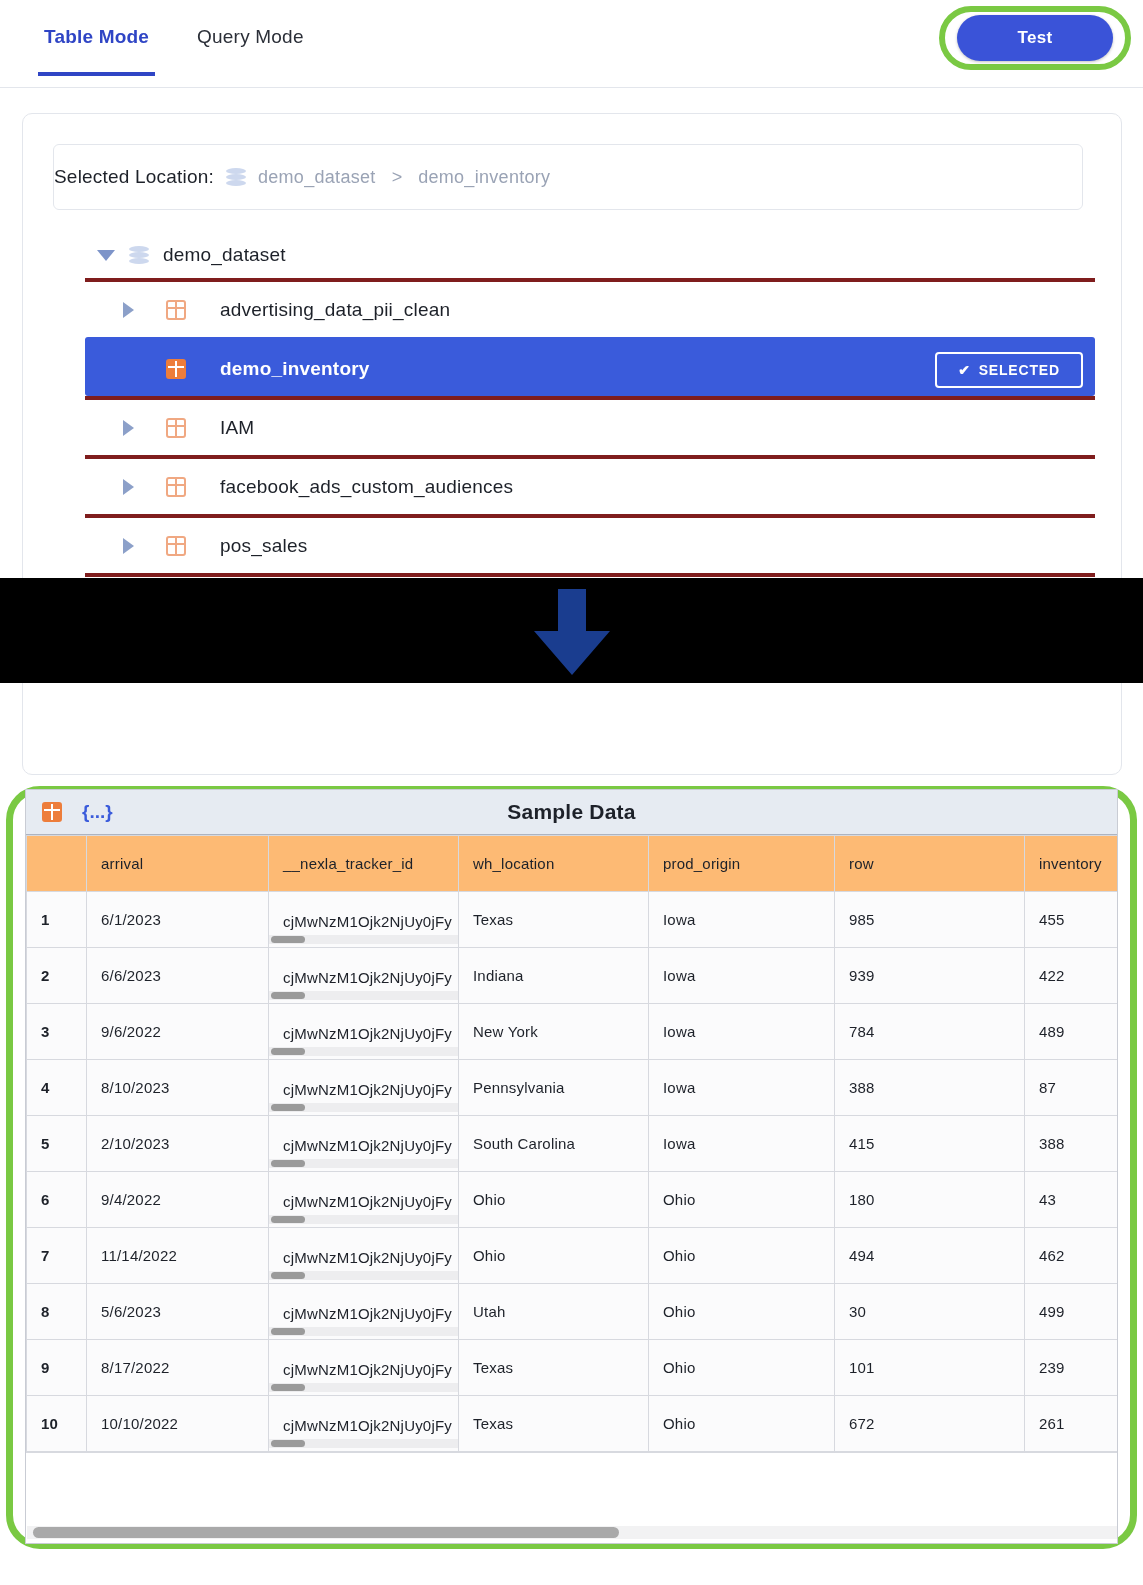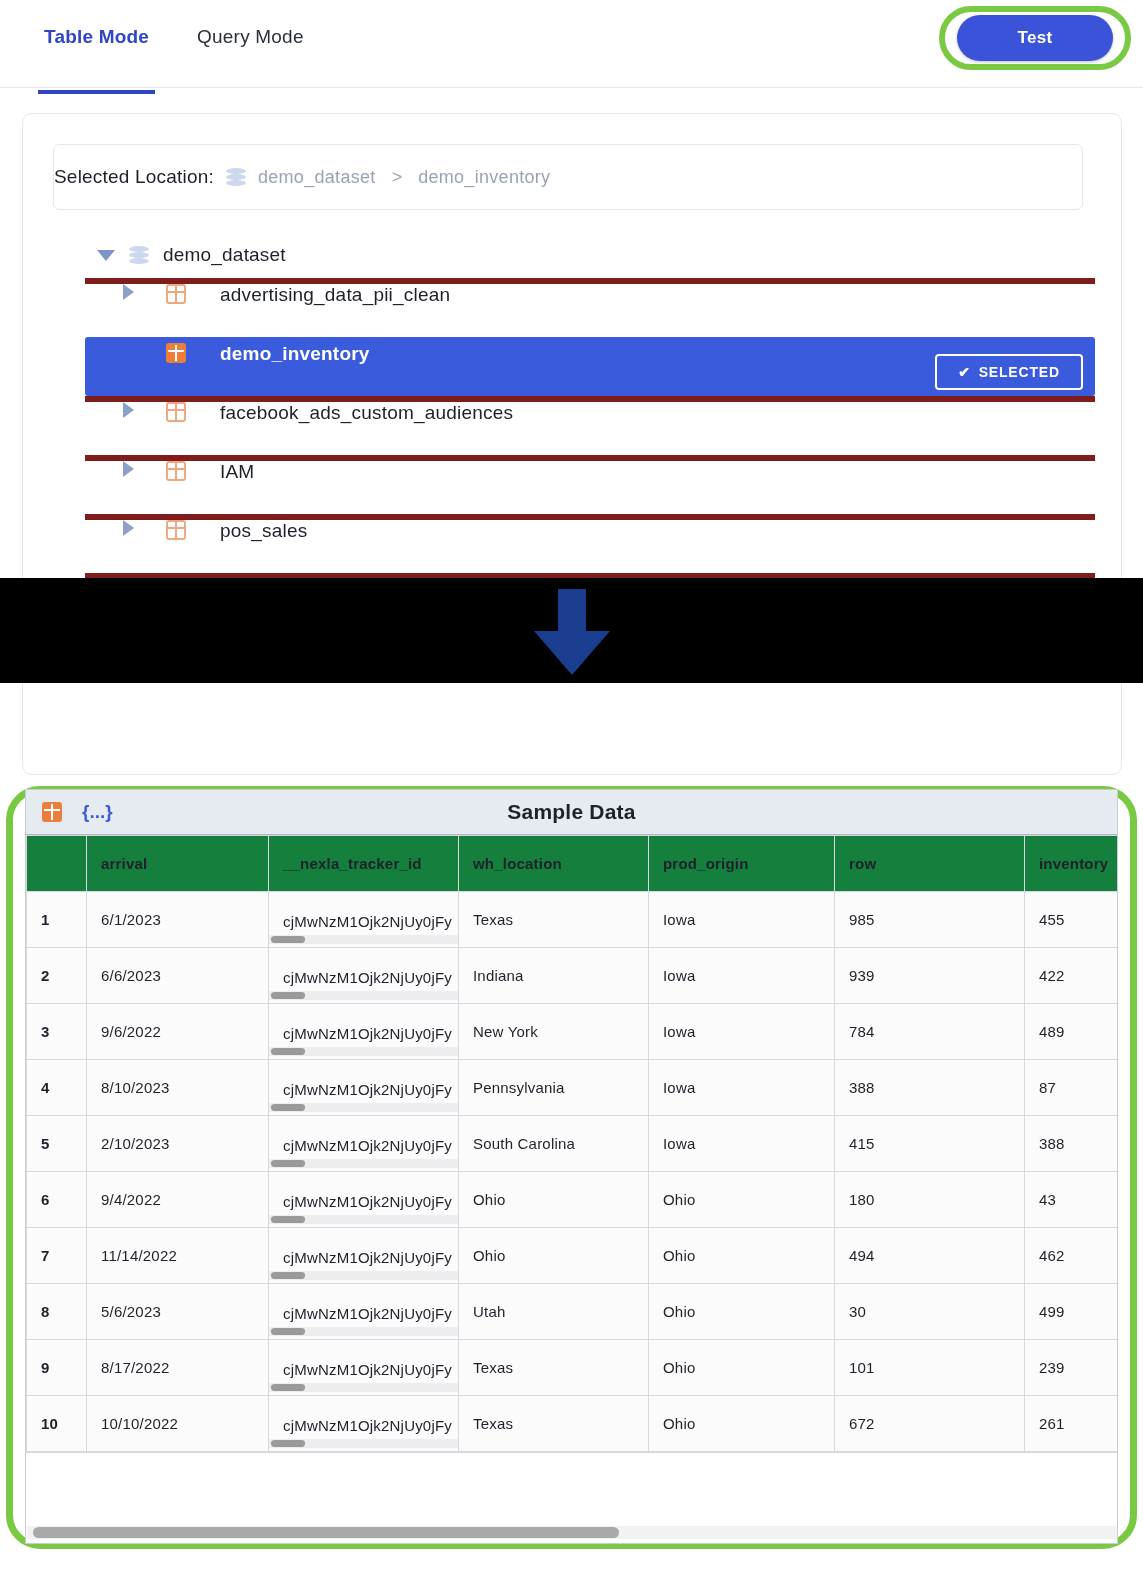--- a/index.html
+++ b/index.html
@@ -11,21 +11,21 @@
   }
   .page { position: relative; width: 1143px; height: 1585px; background:#fff; }
 
   
   .tabbar {
     position: absolute; left: 0; top: 0; width: 1143px; height: 88px;
     border-bottom: 1px solid #e3e6ec; background: #fff;
   }
   .tabs { position:absolute; left:38px; top:22px; display:flex; gap:36px; }
   .tab {
-    font-size: 19px; letter-spacing:.2px; color:#2b2f38; padding: 4px 6px 42px 6px;
+    font-size: 19px; letter-spacing:.2px; color:#2b2f38; padding: 4px 6px 24px 6px;
     cursor: pointer; white-space: nowrap;
   }
   .tab.active { color:#2f45c5; font-weight: 700; border-bottom: 4px solid #2f45c5; }
 
   
   .test-ring {
     position:absolute; right: 12px; top: 6px; width: 192px; height: 64px;
     border: 6px solid #7ac943; border-radius: 34px; background: transparent;
   }
   .test-btn {
@@ -73,22 +73,22 @@
 
   .tbl-ico {
     width:20px;height:20px;border:2px solid #f0a882;border-radius:3px;position:relative;background:#fff;
   }
   .tbl-ico::before{content:"";position:absolute;left:0;right:0;top:5px;height:2px;background:#f0a882;}
   .tbl-ico::after{content:"";position:absolute;top:0;bottom:0;left:7px;width:2px;background:#f0a882;}
   .tbl-ico.solid{ background:#ed7d3b; border-color:#ed7d3b; }
   .tbl-ico.solid::before{ background:#fff; } .tbl-ico.solid::after{ background:#fff; }
 
   .t-row {
-    display:flex; align-items:flex-start; height: 59px; gap: 0;
-    border-top: 6px solid #7f1d1d; padding-left: 38px; cursor:pointer;
+    display:flex; align-items:center; height: 59px; gap: 0;
+    border-top: 4px solid #7f1d1d; padding-left: 38px; cursor:pointer;
   }
   .t-row .caret-right { margin-right: 32px; }
   .t-row .tbl-ico { margin-right: 34px; }
   .t-name { font-size: 19px; color:#1d2129; letter-spacing:.2px; }
   .t-row.selected {
     background:#3a5bdb; border-top-color:#3a5bdb; border-radius:3px; color:#fff;
     padding-left: 38px; position:relative;
   }
   .t-row.selected .t-name { color:#fff; font-weight:600; }
   .t-row.selected .caret-right { visibility:hidden; }
@@ -123,21 +123,21 @@
   }
   .brace { font-size:19px; color:#3a5bdb; font-weight:700; position:relative; z-index:2; cursor:pointer; }
   .sd-ico-wrap { position:relative; z-index:2; display:flex; }
 
   table.grid { border-collapse: collapse; width: 1092px; table-layout: fixed; }
   table.grid th, table.grid td {
     border: 1px solid #d7d9df; font-size: 15px; color:#1d2129; letter-spacing:.2px;
     height: 56px; padding: 0 14px; text-align:left; vertical-align: middle;
     background:#fbfbfc; overflow:hidden; white-space: nowrap;
   }
-  table.grid th { font-weight: 700; background:#15803d; }
+  table.grid th { font-weight: 400; background:#fdba74; }
   col.c-idx { width: 60px; } col.c-arrival { width: 182px; } col.c-track { width: 190px; }
   col.c-wh { width: 190px; } col.c-prod { width: 186px; } col.c-row { width: 190px; } col.c-inv { width: 110px; }
   td.idx, th.idx { text-align:center; font-weight:700; font-size: 15px; padding:0; }
   td.track { position:relative; padding: 0 0 0 14px; }
   td.track .txt { display:block; padding-top: 4px; }
   .cellbar {
     position:absolute; left: 0; right: 0; bottom: 3px; height: 9px; background:#ededef;
   }
   .cellbar .thumb {
     position:absolute; left: 2px; top: 1px; width: 34px; height: 7px;
@@ -201,27 +201,27 @@
         <span class="t-name">demo_inventory</span>
         <span class="sel-badge">
           <span>✔</span>
           <span>SELECTED</span>
         </span>
       </div>
 
       <div class="t-row">
         <span class="caret-right"></span>
         <span class="tbl-ico"></span>
-        <span class="t-name">facebook_ads_custom_audiences</span>
+        <span class="t-name">IAM</span>
       </div>
 
       <div class="t-row">
         <span class="caret-right"></span>
         <span class="tbl-ico"></span>
-        <span class="t-name">IAM</span>
+        <span class="t-name">facebook_ads_custom_audiences</span>
       </div>
 
       <div class="t-row">
         <span class="caret-right"></span>
         <span class="tbl-ico"></span>
         <span class="t-name">pos_sales</span>
       </div>
 
       <div class="t-row"></div>
 

